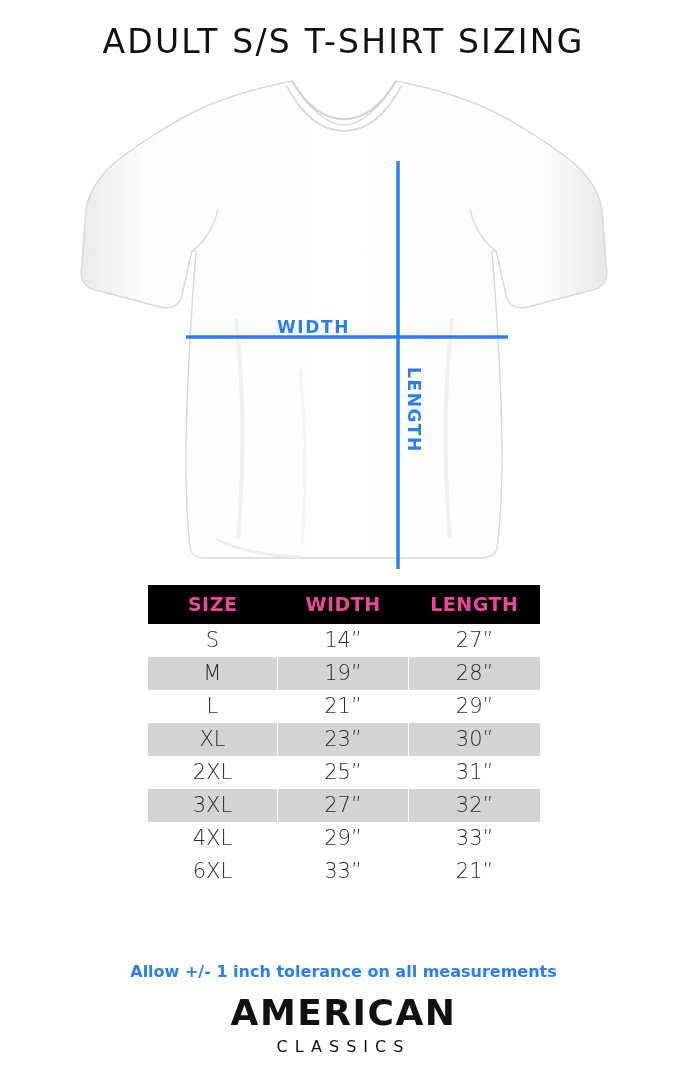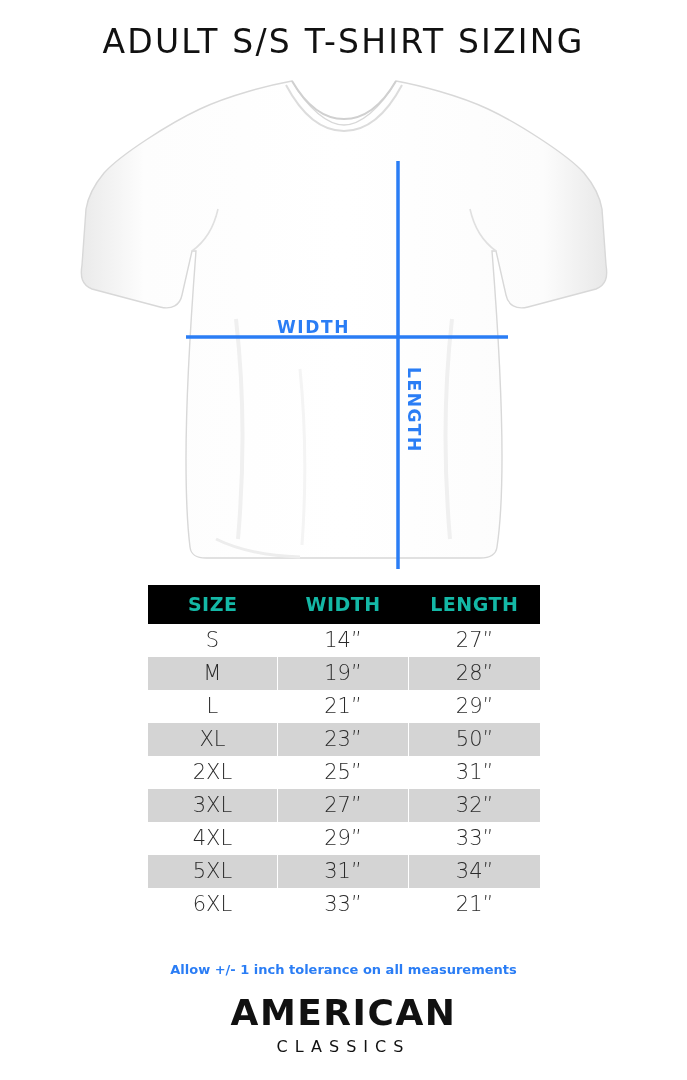--- a/index.html
+++ b/index.html
@@ -70,21 +70,21 @@
     top: 585px;
     width: 392px;
   }
   table.size-table {
     border-collapse: collapse;
     width: 392px;
     table-layout: fixed;
   }
   table.size-table th {
     background: #000000;
-    color: #14b8a6;
+    color: #ec4899;
     font-size: 19px;
     font-weight: bold;
     letter-spacing: 0.5px;
     padding: 8px 0 9px 0;
     text-align: center;
     font-family: "DejaVu Sans", sans-serif;
   }
   table.size-table td {
     font-size: 21px;
     text-align: center;
@@ -101,21 +101,21 @@
   table.size-table col.c2 { width: 33.5%; }
   table.size-table col.c3 { width: 33.5%; }
 
   .tolerance {
     position: absolute;
     left: 0;
     top: 962px;
     width: 687px;
     text-align: center;
     color: #2a7df5;
-    font-size: 13px;
+    font-size: 16px;
     font-weight: bold;
     font-family: "DejaVu Sans", sans-serif;
   }
 
   
   .brand {
     position: absolute;
     left: 0;
     top: 992px;
     width: 687px;
@@ -229,42 +229,37 @@
           <td>28”</td>
         </tr>
         <tr class="odd">
           <td>L</td>
           <td>21”</td>
           <td>29”</td>
         </tr>
         <tr class="even">
           <td>XL</td>
           <td>23”</td>
-          <td>50”</td>
+          <td>30”</td>
         </tr>
         <tr class="odd">
           <td>2XL</td>
           <td>25”</td>
           <td>31”</td>
         </tr>
         <tr class="even">
           <td>3XL</td>
           <td>27”</td>
           <td>32”</td>
         </tr>
         <tr class="odd">
           <td>4XL</td>
           <td>29”</td>
           <td>33”</td>
         </tr>
-        <tr class="even">
-          <td>5XL</td>
-          <td>31”</td>
-          <td>34”</td>
-        </tr>
         <tr class="odd">
           <td>6XL</td>
           <td>33”</td>
           <td>21”</td>
         </tr>
       </tbody>
     </table>
   </div>
 
   <div class="tolerance">Allow +/- 1 inch tolerance on all measurements</div>

